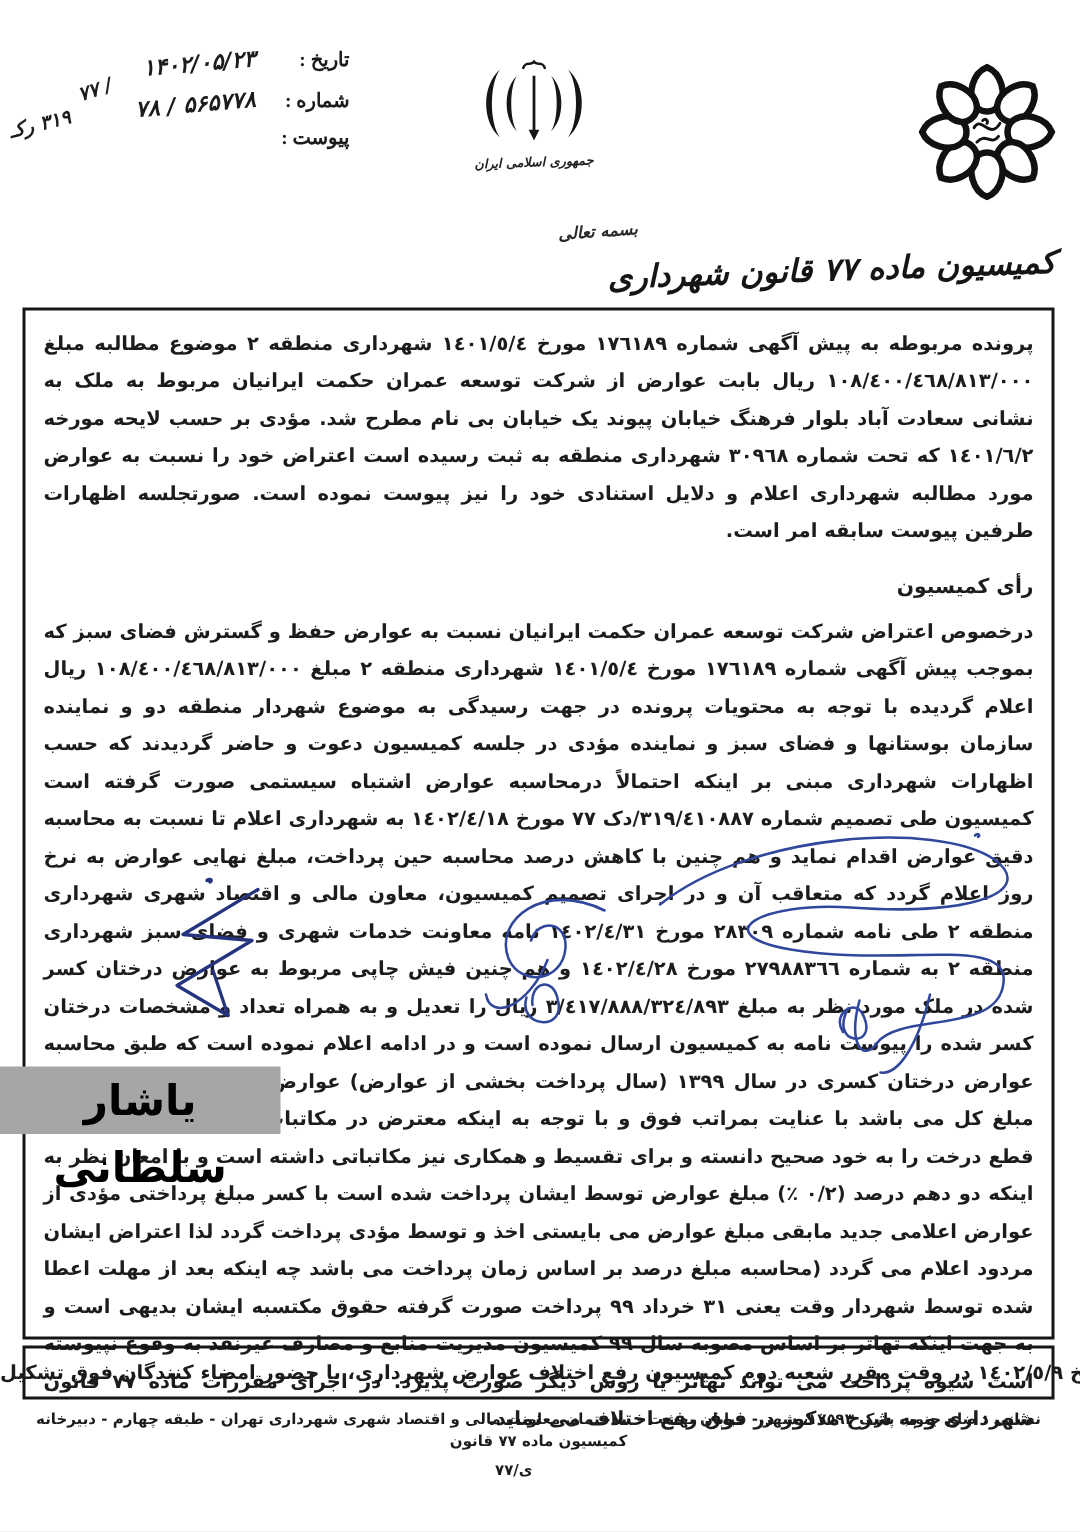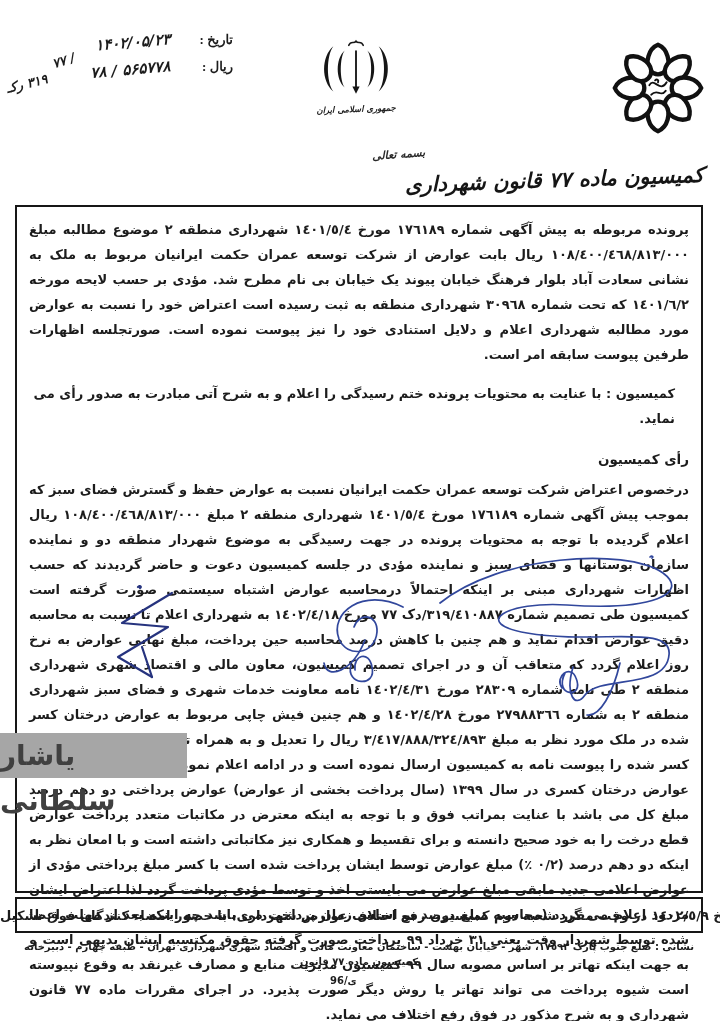--- a/index.html
+++ b/index.html
@@ -36,22 +36,22 @@
   .body-text { font-size:13px; line-height:25px; font-weight:bold; text-align:justify; }
   .p1 { margin-bottom:14px; }
   .commission-line { margin:2px 14px 20px 0; font-size:13px; line-height:25px; font-weight:bold; }
   .verdict-heading { font-size:13.5px; font-weight:bold; margin:16px 0 10px 0; }
   .sig-svg { position:absolute; pointer-events:none; z-index:6; }
   .svg-nouri { left:415px; top:545px; }
   .svg-ghorbani { left:305px; top:585px; }
   .svg-kashani { left:100px; top:585px; }
 
   
-  .watermark { position:absolute; left:0; top:733px; width:187px; height:45px; background:#a6a6a6;
-               color:#404040; font-size:28px; font-weight:bold; text-align:left; line-height:45px;
+  .watermark { position:absolute; left:0; top:711px; width:187px; height:45px; background:#a6a6a6;
+               color:#000000; font-size:28px; font-weight:bold; text-align:center; line-height:45px;
                z-index:5; letter-spacing:0.5px; }
 
   
   .session-bar { position:absolute; left:15px; top:897px; width:688px; height:36px;
                  border:2px solid #161616; display:flex; align-items:center; justify-content:center; }
   .session-bar span { font-size:13px; font-weight:bold; white-space:nowrap; }
 
   
   .footer { position:absolute; left:15px; top:939px; width:688px; direction:rtl; }
   .footer-line1 { text-align:center; font-size:10px; font-weight:bold; line-height:15px; }
@@ -62,22 +62,25 @@
 <body>
 
 <div class="page">
 
   <div class="meta-block">
     <div class="meta-row">
       <span class="meta-label">تاریخ :</span>
       <span class="hand">۱۴۰۲/۰۵/۲۳</span>
     </div>
     <div class="meta-row">
-      <span class="meta-label">ریال :</span>
+      <span class="meta-label">شماره :</span>
       <span class="hand">۵۶۵۷۷۸ / ۷۸</span>
+    </div>
+    <div class="meta-row">
+      <span class="meta-label">پیوست :</span>
     </div>
   </div>
   <span class="hand-note note-top">/ ۷۷</span>
   <span class="hand-note note-bottom">۳۱۹ رکـ</span>
 
   <svg class="emblem" width="72" height="64" viewBox="0 0 70 62">
     <g fill="#161616">
       <path d="M13,8 C1,18 1,42 13,52 C6,43 6,17 13,8 Z"></path>
       <path d="M24,12 C15,20 15,40 24,48 C19,41 19,19 24,12 Z"></path>
       <path d="M57,8 C69,18 69,42 57,52 C64,43 64,17 57,8 Z"></path>
@@ -121,21 +124,20 @@
       <path d="M43,57 C49,50 53,60 58,53"></path>
       <path d="M47,42 C49,40 51,42 50,44"></path>
     </g>
   </svg>
 
   <div class="bismillah">بسمه تعالی</div>
   <div class="commission-title">کمیسیون ماده ۷۷ قانون شهرداری</div>
 
   <div class="main-box">
     <p class="body-text p1">پرونده مربوطه به پیش آگهی شماره ١٧٦١٨٩ مورخ ١٤٠١/٥/٤ شهرداری منطقه ٢ موضوع مطالبه مبلغ ١٠٨/٤٠٠/٤٦٨/٨١٣/٠٠٠ ریال بابت عوارض از شرکت توسعه عمران حکمت ایرانیان مربوط به ملک به نشانی سعادت آباد بلوار فرهنگ خیابان پیوند یک خیابان بی نام مطرح شد. مؤدی بر حسب لایحه مورخه ١٤٠١/٦/٢ که تحت شماره ٣٠٩٦٨ شهرداری منطقه به ثبت رسیده است اعتراض خود را نسبت به عوارض مورد مطالبه شهرداری اعلام و دلایل استنادی خود را نیز پیوست نموده است. صورتجلسه اظهارات طرفین پیوست سابقه امر است.</p>
-    <p class="commission-line"><span>کمیسیون :</span> <span>با عنایت به محتویات پرونده ختم رسیدگی را اعلام و به شرح آتی مبادرت به صدور رأی می نماید.</span></p>
     <div class="verdict-heading">رأی کمیسیون</div>
     <p class="body-text">درخصوص اعتراض شرکت توسعه عمران حکمت ایرانیان نسبت به عوارض حفظ و گسترش فضای سبز که بموجب پیش آگهی شماره ١٧٦١٨٩ مورخ ١٤٠١/٥/٤ شهرداری منطقه ٢ مبلغ ١٠٨/٤٠٠/٤٦٨/٨١٣/٠٠٠ ریال اعلام گردیده با توجه به محتویات پرونده در جهت رسیدگی به موضوع شهردار منطقه دو و نماینده سازمان بوستانها و فضای سبز و نماینده مؤدی در جلسه کمیسیون دعوت و حاضر گردیدند که حسب اظهارات شهرداری مبنی بر اینکه احتمالاً درمحاسبه عوارض اشتباه سیستمی صورت گرفته است کمیسیون طی تصمیم شماره ٣١٩/٤١٠٨٨٧/دک ٧٧ مورخ ١٤٠٢/٤/١٨ به شهرداری اعلام تا نسبت به محاسبه دقیق عوارض اقدام نماید و هم چنین با کاهش درصد محاسبه حین پرداخت، مبلغ نهایی عوارض به نرخ روز اعلام گردد که متعاقب آن و در اجرای تصمیم کمیسیون، معاون مالی و اقتصاد شهری شهرداری منطقه ٢ طی نامه شماره ٢٨٣٠٩ مورخ ١٤٠٢/٤/٣١ نامه معاونت خدمات شهری و فضای سبز شهرداری منطقه ٢ به شماره ٢٧٩٨٨٣٦٦ مورخ ١٤٠٢/٤/٢٨ و هم چنین فیش چاپی مربوط به عوارض درختان کسر شده در ملک مورد نظر به مبلغ ٣/٤١٧/٨٨٨/٣٢٤/٨٩٣ ریال را تعدیل و به همراه تعداد و مشخصات درختان کسر شده را پیوست نامه به کمیسیون ارسال نموده است و در ادامه اعلام نموده است که طبق محاسبه عوارض درختان کسری در سال ١٣٩٩ (سال پرداخت بخشی از عوارض) عوارض پرداختی دو دهم درصد مبلغ کل می باشد با عنایت بمراتب فوق و با توجه به اینکه معترض در مکاتبات متعدد پرداخت عوارض قطع درخت را به خود صحیح دانسته و برای تقسیط و همکاری نیز مکاتباتی داشته است و با امعان نظر به اینکه دو دهم درصد (٠/٢ ٪) مبلغ عوارض توسط ایشان پرداخت شده است با کسر مبلغ پرداختی مؤدی از عوارض اعلامی جدید مابقی مبلغ عوارض می بایستی اخذ و توسط مؤدی پرداخت گردد لذا اعتراض ایشان مردود اعلام می گردد (محاسبه مبلغ درصد بر اساس زمان پرداخت می باشد چه اینکه بعد از مهلت اعطا شده توسط شهردار وقت یعنی ٣١ خرداد ٩٩ پرداخت صورت گرفته حقوق مکتسبه ایشان بدیهی است و به جهت اینکه تهاتر بر اساس مصوبه سال ٩٩ کمیسیون مدیریت منابع و مصارف غیرنقد به وقوع نپیوسته است شیوه پرداخت می تواند تهاتر یا روش دیگر صورت پذیرد. در اجرای مقررات ماده ٧٧ قانون شهرداری و به شرح مذکور در فوق رفع اختلاف می نماید.</p>
 
   </div>
 
   <svg class="sig-svg svg-nouri" width="295" height="175" viewBox="0 0 295 175">
     <g fill="none" stroke="#31479c" stroke-width="1.7" stroke-linecap="round">
       <path d="M25,58 C85,10 210,2 248,28 C275,48 238,66 152,60 C92,56 55,78 112,88 C182,100 258,78 254,110 C251,145 185,130 170,150 C160,164 150,150 158,122"></path>
       <path d="M150,128 C138,152 170,154 161,133 C156,119 139,131 147,143"></path>
       <path d="M205,118 C198,148 185,172 172,170"></path>
@@ -159,15 +161,15 @@
 
   <div class="watermark">یاشار سلطانی</div>
 
   <div class="session-bar">
     <span>به تاریخ ١٤٠٢/٥/٩ در وقت مقرر شعبه دوم کمیسیون رفع اختلاف عوارض شهرداری، با حضور امضاء کنندگان فوق تشکیل گردید.</span>
   </div>
 
   <div class="footer">
     <div class="footer-line1">نشانی : ضلع جنوب پارک ١٧٥٩٣، شهر - خیابان بهشت - ساختمان معاونت مالی و اقتصاد شهری شهرداری تهران - طبقه چهارم - دبیرخانه کمیسیون ماده ٧٧ قانون</div>
   </div>
-  <div class="page-ref">ی/96</div>
+  <div class="page-ref">ی/٧٧</div>
 
 </div>
 
 </body></html>

